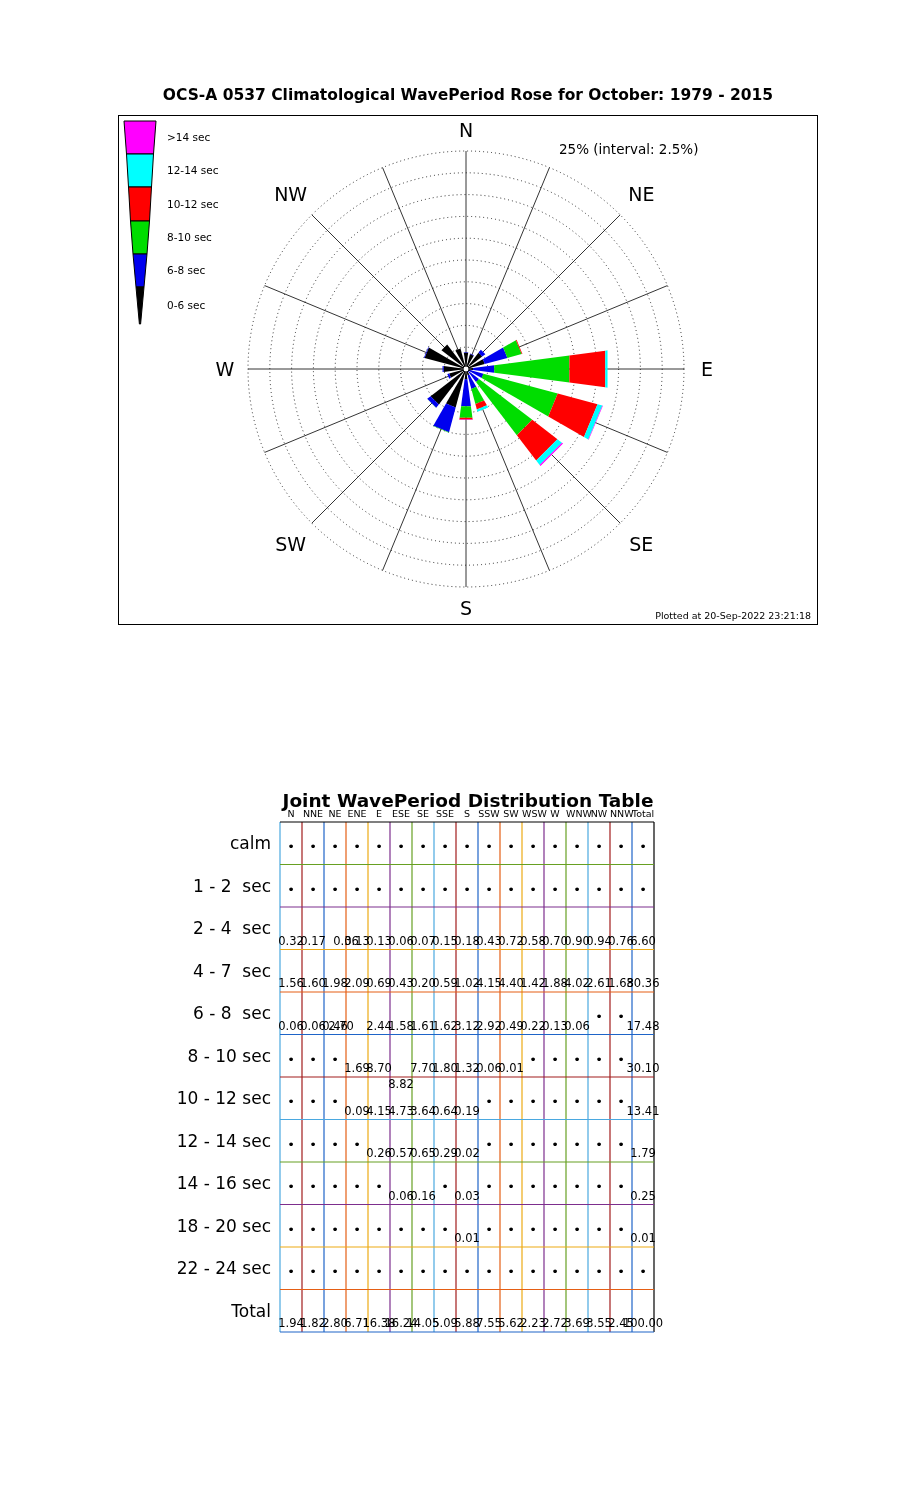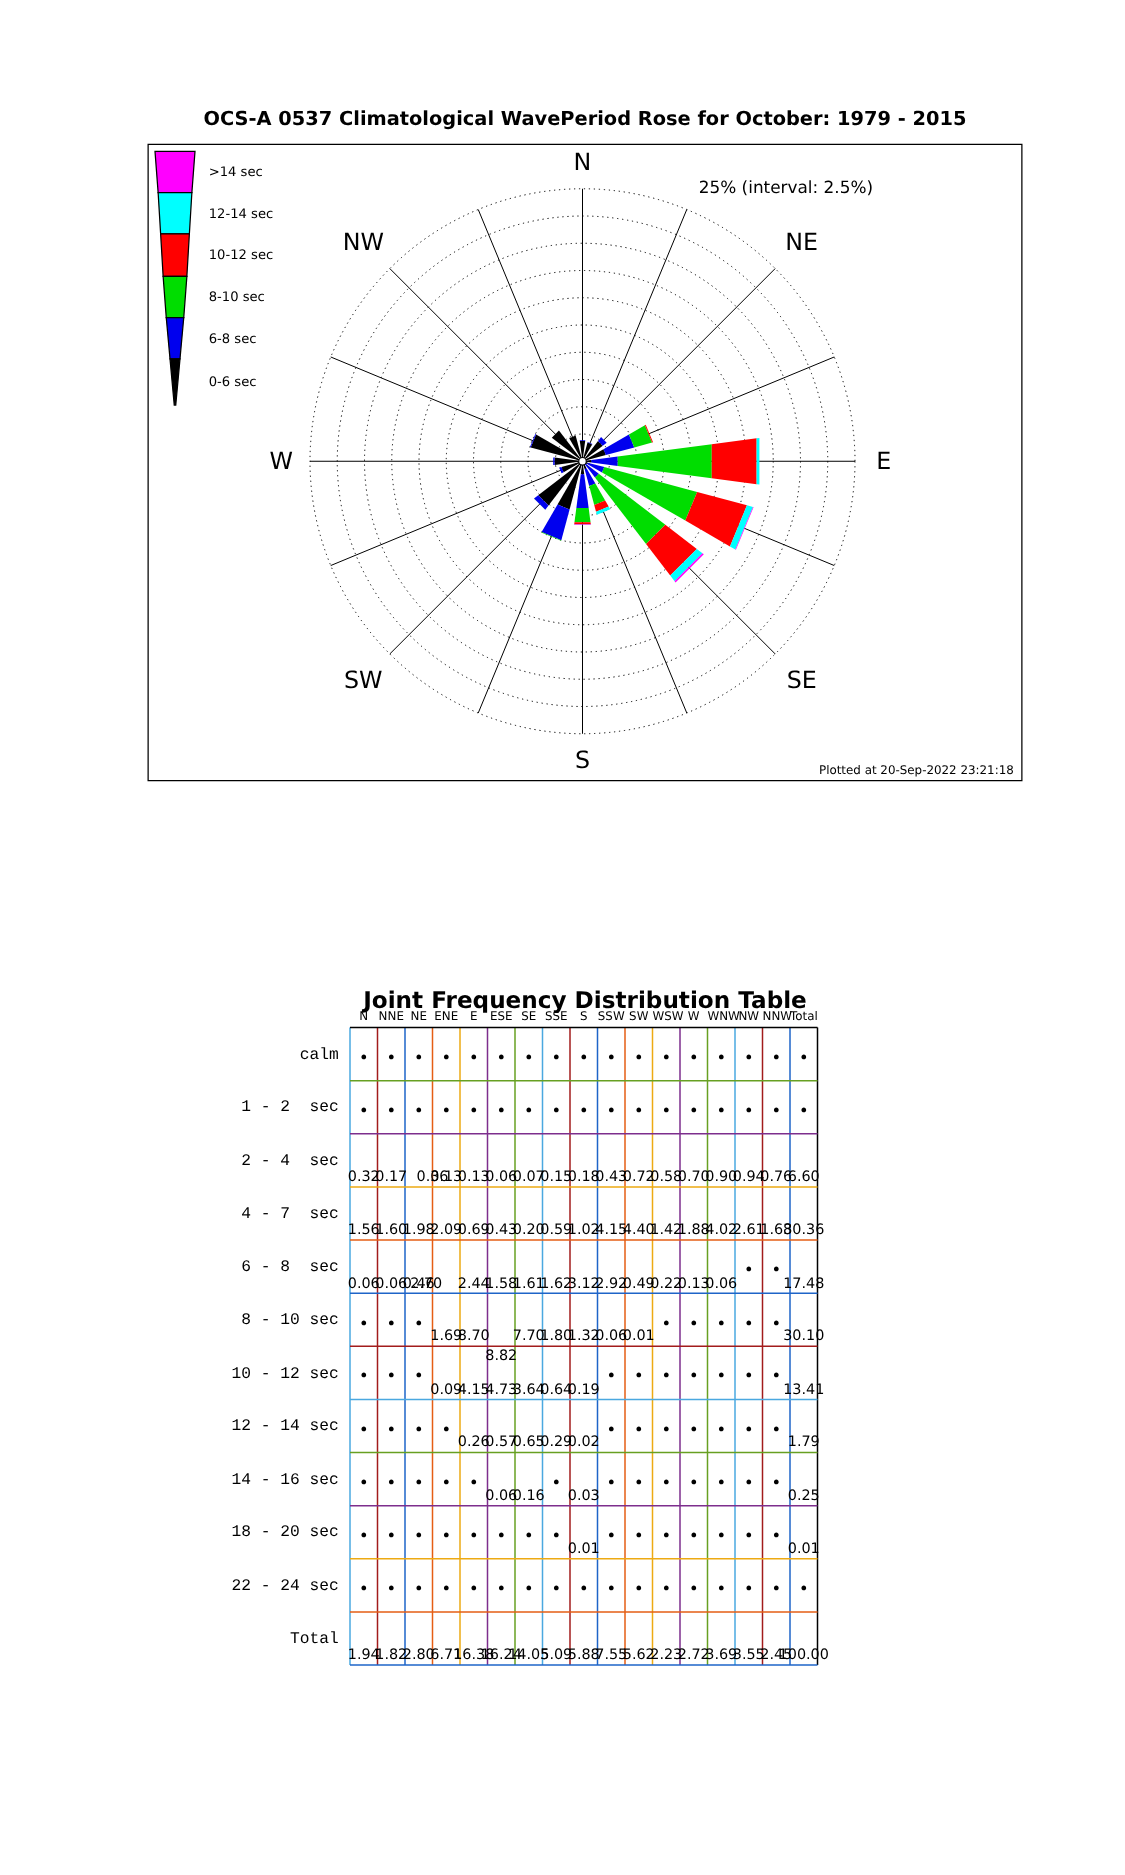--- a/index.html
+++ b/index.html
@@ -9,21 +9,21 @@
         font-size:15.5px;font-weight:bold;}
   .rose-box{position:absolute;left:118px;top:115px;width:700px;height:510px;
         border:1.5px solid #000;box-sizing:border-box;background:#fff;}
   .table-title{position:absolute;left:118px;top:790px;width:700px;text-align:center;
         font-size:18.5px;font-weight:bold;}
   .jfd{position:absolute;left:280px;top:822px;width:374px;height:510px;}
   .jfd .gridsvg{position:absolute;left:0;top:0;overflow:visible;}
   .jfd .colhead{position:absolute;top:-14px;width:22px;text-align:center;
         font-size:9.5px;white-space:nowrap;}
   .jfd .rowlabel{position:absolute;left:-125px;width:116px;display:flex;
-        align-items:center;justify-content:flex-end;font-size:13px;white-space:pre;font-family:Liberation Mono, monospace;}
+        align-items:center;justify-content:flex-end;font-size:17px;white-space:pre;}
   .jfd .cell{position:absolute;width:22px;display:flex;justify-content:center;
         align-items:flex-end;font-size:11.5px;white-space:nowrap;overflow:visible;}
   .jfd .cell span{margin-bottom:2px;}
   .jfd .cell.dot{align-items:center;font-size:13px;}
   .jfd .cell.dot span{margin-bottom:0;padding-top:7px;}
 </style>
 </head>
 <body>
 
 <div class="page">
@@ -129,21 +129,21 @@
         <text x="48" y="91.5" font-size="10.5" fill="#000">10-12 sec</text>
         <polygon points="11.5,105 30.5,105 28,138 14,138" fill="#00dd00" stroke="#000" stroke-width="1"></polygon>
         <text x="48" y="125" font-size="10.5" fill="#000">8-10 sec</text>
         <polygon points="14,138 28,138 25,171 17,171" fill="#0000ee" stroke="#000" stroke-width="1"></polygon>
         <text x="48" y="158" font-size="10.5" fill="#000">6-8 sec</text>
         <polygon points="17,171 25,171 21.6,208 20.4,208" fill="#000000" stroke="#000" stroke-width="1"></polygon>
         <text x="48" y="193" font-size="10.5" fill="#000">0-6 sec</text>
       </svg>
   </div>
 
-  <div class="table-title">Joint Frequency Distribution Table</div>
+  <div class="table-title">Joint WavePeriod Distribution Table</div>
 
   <div class="jfd" id="jfd-table">
       <svg width="374" height="510" class="gridsvg">
         <line x1="0" y1="0" x2="0" y2="510" stroke="#4aa8e0" stroke-width="1.2"></line>
         <line x1="22" y1="0" x2="22" y2="510" stroke="#a21c1c" stroke-width="1.2"></line>
         <line x1="44" y1="0" x2="44" y2="510" stroke="#1e64c8" stroke-width="1.2"></line>
         <line x1="66" y1="0" x2="66" y2="510" stroke="#e55e14" stroke-width="1.2"></line>
         <line x1="88" y1="0" x2="88" y2="510" stroke="#edaa13" stroke-width="1.2"></line>
         <line x1="110" y1="0" x2="110" y2="510" stroke="#7d2e8d" stroke-width="1.2"></line>
         <line x1="132" y1="0" x2="132" y2="510" stroke="#67a022" stroke-width="1.2"></line>

